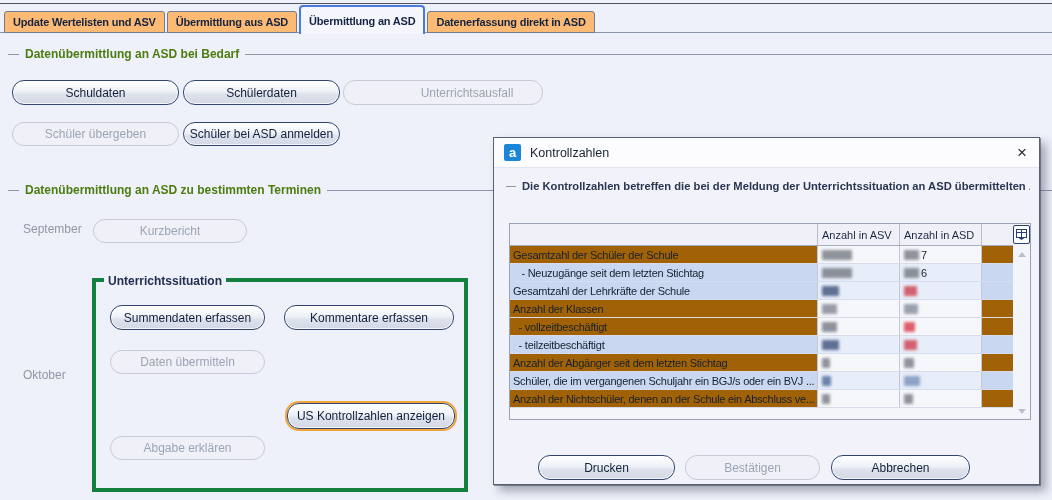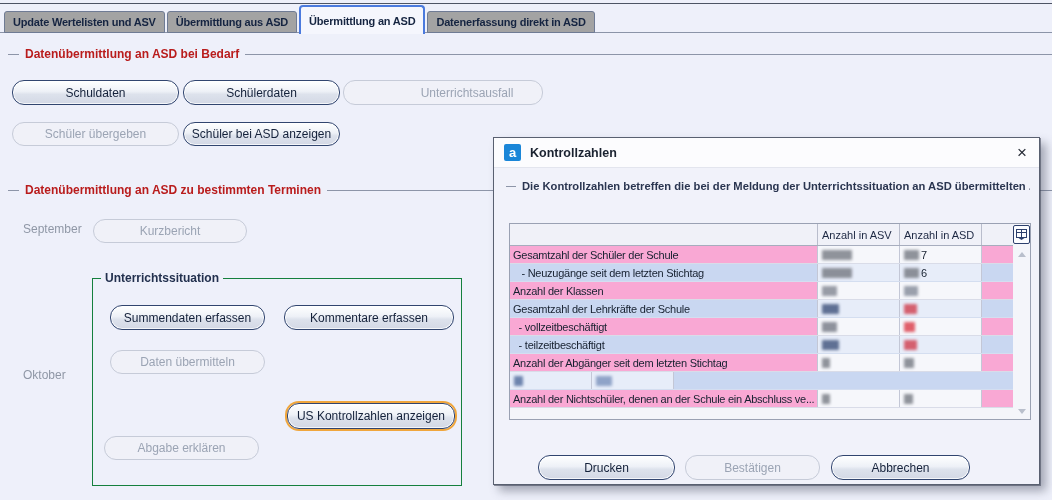--- a/index.html
+++ b/index.html
@@ -6,84 +6,84 @@
   .app{
     position:relative;width:1052px;height:500px;background:#eef0fa;overflow:hidden;
     font-family:"Liberation Sans",sans-serif;font-size:12px;color:#16233d;
   }
   .topline{position:absolute;left:0;top:3px;width:1052px;height:1px;background:#4d5464;}
   .tabline{position:absolute;left:0;top:32px;width:1052px;height:1px;background:#8b94a8;z-index:1;}
   
   .tabbar{position:absolute;left:4px;top:4px;height:29px;display:flex;align-items:flex-end;gap:2px;z-index:2;}
   .tab{
     height:20px;padding:0 8px;display:flex;align-items:center;justify-content:center;
-    background:#a3a3a3;border:1px solid #6f7b94;border-radius:3px 3px 0 0;
+    background:#fdba74;border:1px solid #6f7b94;border-radius:3px 3px 0 0;
     font-size:11px;font-weight:bold;letter-spacing:-0.2px;color:#152441;white-space:nowrap;cursor:default;
   }
   .tab.active{
     height:27px;border:2px solid #4b7ade;border-bottom:none;background:#f5f6fd;
     border-radius:4px 4px 0 0;margin-bottom:-1px;
   }
   
   .legend{position:absolute;display:flex;align-items:center;gap:6px;z-index:0;}
   .legend .dash{width:11px;height:1px;background:#8d95a8;}
   .legend .tail{flex:1;height:1px;background:#8d95a8;}
-  .legend .txt{font-weight:bold;color:#b91c1c;white-space:nowrap;}
+  .legend .txt{font-weight:bold;color:#4d7c0f;white-space:nowrap;}
   
   .btn{
     position:absolute;display:flex;align-items:center;justify-content:center;
     border:1px solid #31456f;border-radius:12px;
     background:linear-gradient(#feffff,#eef1f7 45%,#dde2ec 58%,#d3d8e5);
     box-shadow:inset 0 0 0 1px rgba(255,255,255,.75);
     font-size:12px;color:#14213a;white-space:nowrap;cursor:default;
   }
   .btn.disabled{border-color:#c6cbd8;background:#f0f1f8;color:#9ba4b4;box-shadow:none;}
   .btn.focus-orange{box-shadow:0 0 0 2px #f0a63c, inset 0 0 0 1px rgba(255,255,255,.75);}
   .monthlabel{position:absolute;color:#8f97a6;font-size:12px;}
-  .groupbox{position:absolute;border:1px solid #15803d;background:transparent;text-align:center;}
+  .groupbox{position:absolute;border:4px solid #15803d;background:transparent;text-align:center;}
   .groupbox .gtitle{
     position:absolute;top:-8px;left:8px;background:#eef0fa;padding:0 4px;
     font-weight:bold;color:#22304e;font-size:12px;white-space:nowrap;
   }
   
   .dialog{
     position:absolute;left:493px;top:137px;width:547px;height:348px;
     background:#f1f2fa;border:1px solid #596070;box-sizing:border-box;
     box-shadow:1px 1px 0 rgba(60,66,84,.55), 6px 6px 9px rgba(70,75,95,.45);z-index:5;
   }
   .titlebar{
     height:29px;background:#fcfcfe;border-bottom:1px solid #e3e5ee;
     display:flex;align-items:center;padding:0 10px;gap:9px;
   }
   .appicon{
     width:17px;height:17px;border-radius:2px;background:#1a86d8;color:#fff;
     display:flex;align-items:center;justify-content:center;font-weight:bold;font-size:13px;flex:none;
   }
-  .dtitle{flex:1;font-size:12.5px;color:#1a2230;font-weight:bold;}
+  .dtitle{flex:1;font-size:12.5px;color:#1a2230;}
   .closex{font-size:17px;color:#262b36;line-height:1;padding:0 2px;cursor:default;}
   .dlegend{
     position:absolute;left:12px;top:42px;width:524px;display:flex;align-items:center;gap:6px;
   }
   .dlegend .dash{width:10px;height:1px;background:#8d95a8;flex:none;}
   .dlegend .txt{
     font-weight:bold;color:#2a3550;font-size:11.2px;white-space:nowrap;overflow:hidden;
   }
   
   .ctable{
     position:absolute;left:15px;top:85px;width:522px;height:197px;box-sizing:border-box;
     border:1px solid #9aa1b3;background:#f4f5fa;display:flex;
   }
   .tmain{width:503px;overflow:hidden;}
   .thead{display:flex;height:22px;background:#f0f1f8;border-bottom:1px solid #a7adbe;box-sizing:border-box;}
   .hc{display:flex;align-items:center;padding:0 4px;box-sizing:border-box;
       font-size:11px;color:#1c2742;border-right:1px solid #b9bdcc;white-space:nowrap;overflow:hidden;}
   .hc.lblh{width:308px;}
   .hc.valh{width:82px;}
   .hc.guth{flex:1;border-right:none;}
-  .trow{display:flex;height:18px;line-height:18px;background:#f9a8d4;border-bottom:1px solid #d9dce8;box-sizing:border-box;}
+  .trow{display:flex;height:18px;line-height:18px;background:#a16207;border-bottom:1px solid #d9dce8;box-sizing:border-box;}
   .trow.alt{background:#c9d7f1;border-bottom-color:#d4def0;}
   .tc{box-sizing:border-box;overflow:hidden;white-space:pre;font-size:11px;letter-spacing:-0.25px;color:#16202f;}
   .tc.lbl{width:308px;padding:0 3px;border-right:1px solid #c3c7d6;}
   .tc.val{width:82px;padding:0 4px;border-right:1px solid #c3c7d6;background:#f6f7fb;display:flex;align-items:center;gap:2px;}
   .trow.alt .tc.val{background:#e7edf9;}
   .tc.gut{flex:1;}
   .blur{display:inline-block;height:10px;border-radius:1px;filter:blur(1.4px);flex:none;}
   .vtext{font-size:11px;color:#16202f;letter-spacing:0;}
   
   .trail{width:17px;display:flex;flex-direction:column;align-items:center;border-left:none;position:relative;}
@@ -112,42 +112,42 @@
   <div class="legend" style="left:8px;top:47px;right:0;">
     <div class="dash"></div>
     <div class="txt">Datenübermittlung an ASD bei Bedarf</div>
     <div class="tail"></div>
   </div>
 
   <div class="btn" style="left:12px;top:80px;width:165px;height:23px;">Schuldaten</div>
   <div class="btn" style="left:183px;top:80px;width:155px;height:23px;">Schülerdaten</div>
   <div class="btn disabled" style="left:343px;top:80px;width:150px;height:23px;padding-left:48px;">Unterrichtsausfall</div>
   <div class="btn disabled" style="left:12px;top:122px;width:165px;height:22px;">Schüler übergeben</div>
-  <div class="btn" style="left:183px;top:122px;width:155px;height:22px;">Schüler bei ASD anzeigen</div>
+  <div class="btn" style="left:183px;top:122px;width:155px;height:22px;">Schüler bei ASD anmelden</div>
 
   <div class="legend" style="left:8px;top:183px;right:0;">
     <div class="dash"></div>
     <div class="txt">Datenübermittlung an ASD zu bestimmten Terminen</div>
     <div class="tail"></div>
   </div>
 
   <div class="monthlabel" style="left:23px;top:222px;text-align:right;">September</div>
   <div class="btn disabled" style="left:93px;top:219px;width:152px;height:22px;">Kurzbericht</div>
 
   <div class="groupbox" style="left:92px;top:278px;width:368px;height:206px;">
     <div class="gtitle">Unterrichtssituation</div>
   </div>
 
   <div class="monthlabel" style="left:23px;top:368px;">Oktober</div>
 
   <div class="btn" style="left:110px;top:305px;width:153px;height:23px;">Summendaten erfassen</div>
   <div class="btn" style="left:284px;top:305px;width:168px;height:23px;">Kommentare erfassen</div>
   <div class="btn disabled" style="left:110px;top:350px;width:153px;height:22px;">Daten übermitteln</div>
   <div class="btn focus-orange" style="left:287px;top:389px;width:166px;height:24px;margin-top:14px;">US Kontrollzahlen anzeigen</div>
-  <div class="btn disabled" style="left:104px;top:436px;width:153px;height:22px;">Abgabe erklären</div>
+  <div class="btn disabled" style="left:110px;top:436px;width:153px;height:22px;">Abgabe erklären</div>
 
   <div class="dialog">
     <div class="titlebar">
       <div class="appicon">a</div>
       <div class="dtitle">Kontrollzahlen</div>
       <div class="closex">×</div>
     </div>
 
     <div class="dlegend">
       <div class="dash"></div>
@@ -168,51 +168,52 @@
               <div class="tc val"><span class="blur" style="width: 30px; background: rgb(143, 147, 155);"></span></div>
               <div class="tc val"><span class="blur" style="width: 15px; background: rgb(143, 147, 155);"></span><span class="vtext">7</span></div>
               <div class="tc gut"></div>
             </div>
             <div class="trow alt">
               <div class="tc lbl">   - Neuzugänge seit dem letzten Stichtag</div>
               <div class="tc val"><span class="blur" style="width: 30px; background: rgb(139, 143, 153);"></span></div>
               <div class="tc val"><span class="blur" style="width: 15px; background: rgb(139, 143, 153);"></span><span class="vtext">6</span></div>
               <div class="tc gut"></div>
             </div>
+            <div class="trow alt">
+              <div class="tc lbl">Gesamtzahl der Lehrkräfte der Schule</div>
+              <div class="tc val"><span class="blur" style="width: 17px; background: rgb(95, 112, 148);"></span></div>
+              <div class="tc val"><span class="blur" style="width: 13px; background: rgb(212, 96, 111);"></span></div>
+              <div class="tc gut"></div>
+            </div>
             <div class="trow">
               <div class="tc lbl">Anzahl der Klassen</div>
               <div class="tc val"><span class="blur" style="width: 15px; background: rgb(152, 156, 166);"></span></div>
               <div class="tc val"><span class="blur" style="width: 14px; background: rgb(154, 160, 172);"></span></div>
               <div class="tc gut"></div>
             </div>
-            <div class="trow alt">
-              <div class="tc lbl">Gesamtzahl der Lehrkräfte der Schule</div>
-              <div class="tc val"><span class="blur" style="width: 17px; background: rgb(95, 112, 148);"></span></div>
-              <div class="tc val"><span class="blur" style="width: 13px; background: rgb(212, 96, 111);"></span></div>
-              <div class="tc gut"></div>
-            </div>
             <div class="trow">
               <div class="tc lbl">  - vollzeitbeschäftigt</div>
               <div class="tc val"><span class="blur" style="width: 15px; background: rgb(142, 146, 156);"></span></div>
               <div class="tc val"><span class="blur" style="width: 11px; background: rgb(224, 95, 106);"></span></div>
               <div class="tc gut"></div>
             </div>
             <div class="trow alt">
               <div class="tc lbl">  - teilzeitbeschäftigt</div>
               <div class="tc val"><span class="blur" style="width: 17px; background: rgb(95, 112, 148);"></span></div>
               <div class="tc val"><span class="blur" style="width: 13px; background: rgb(212, 96, 111);"></span></div>
               <div class="tc gut"></div>
             </div>
             <div class="trow">
               <div class="tc lbl">Anzahl der Abgänger seit dem letzten Stichtag</div>
               <div class="tc val"><span class="blur" style="width: 8px; background: rgb(143, 147, 155);"></span></div>
               <div class="tc val"><span class="blur" style="width: 10px; background: rgb(143, 147, 155);"></span></div>
               <div class="tc gut"></div>
             </div>
             <div class="trow alt">
+              <div class="tc lbl">Schüler, die im vergangenen Schuljahr ein BGJ/s oder ein BVJ ...</div>
               <div class="tc val"><span class="blur" style="width: 9px; background: rgb(109, 132, 174);"></span></div>
               <div class="tc val"><span class="blur" style="width: 16px; background: rgb(143, 163, 200);"></span></div>
               <div class="tc gut"></div>
             </div>
             <div class="trow">
               <div class="tc lbl">Anzahl der Nichtschüler, denen an der Schule ein Abschluss ve...</div>
               <div class="tc val"><span class="blur" style="width: 8px; background: rgb(143, 147, 155);"></span></div>
               <div class="tc val"><span class="blur" style="width: 9px; background: rgb(143, 147, 155);"></span></div>
               <div class="tc gut"></div>
             </div>

